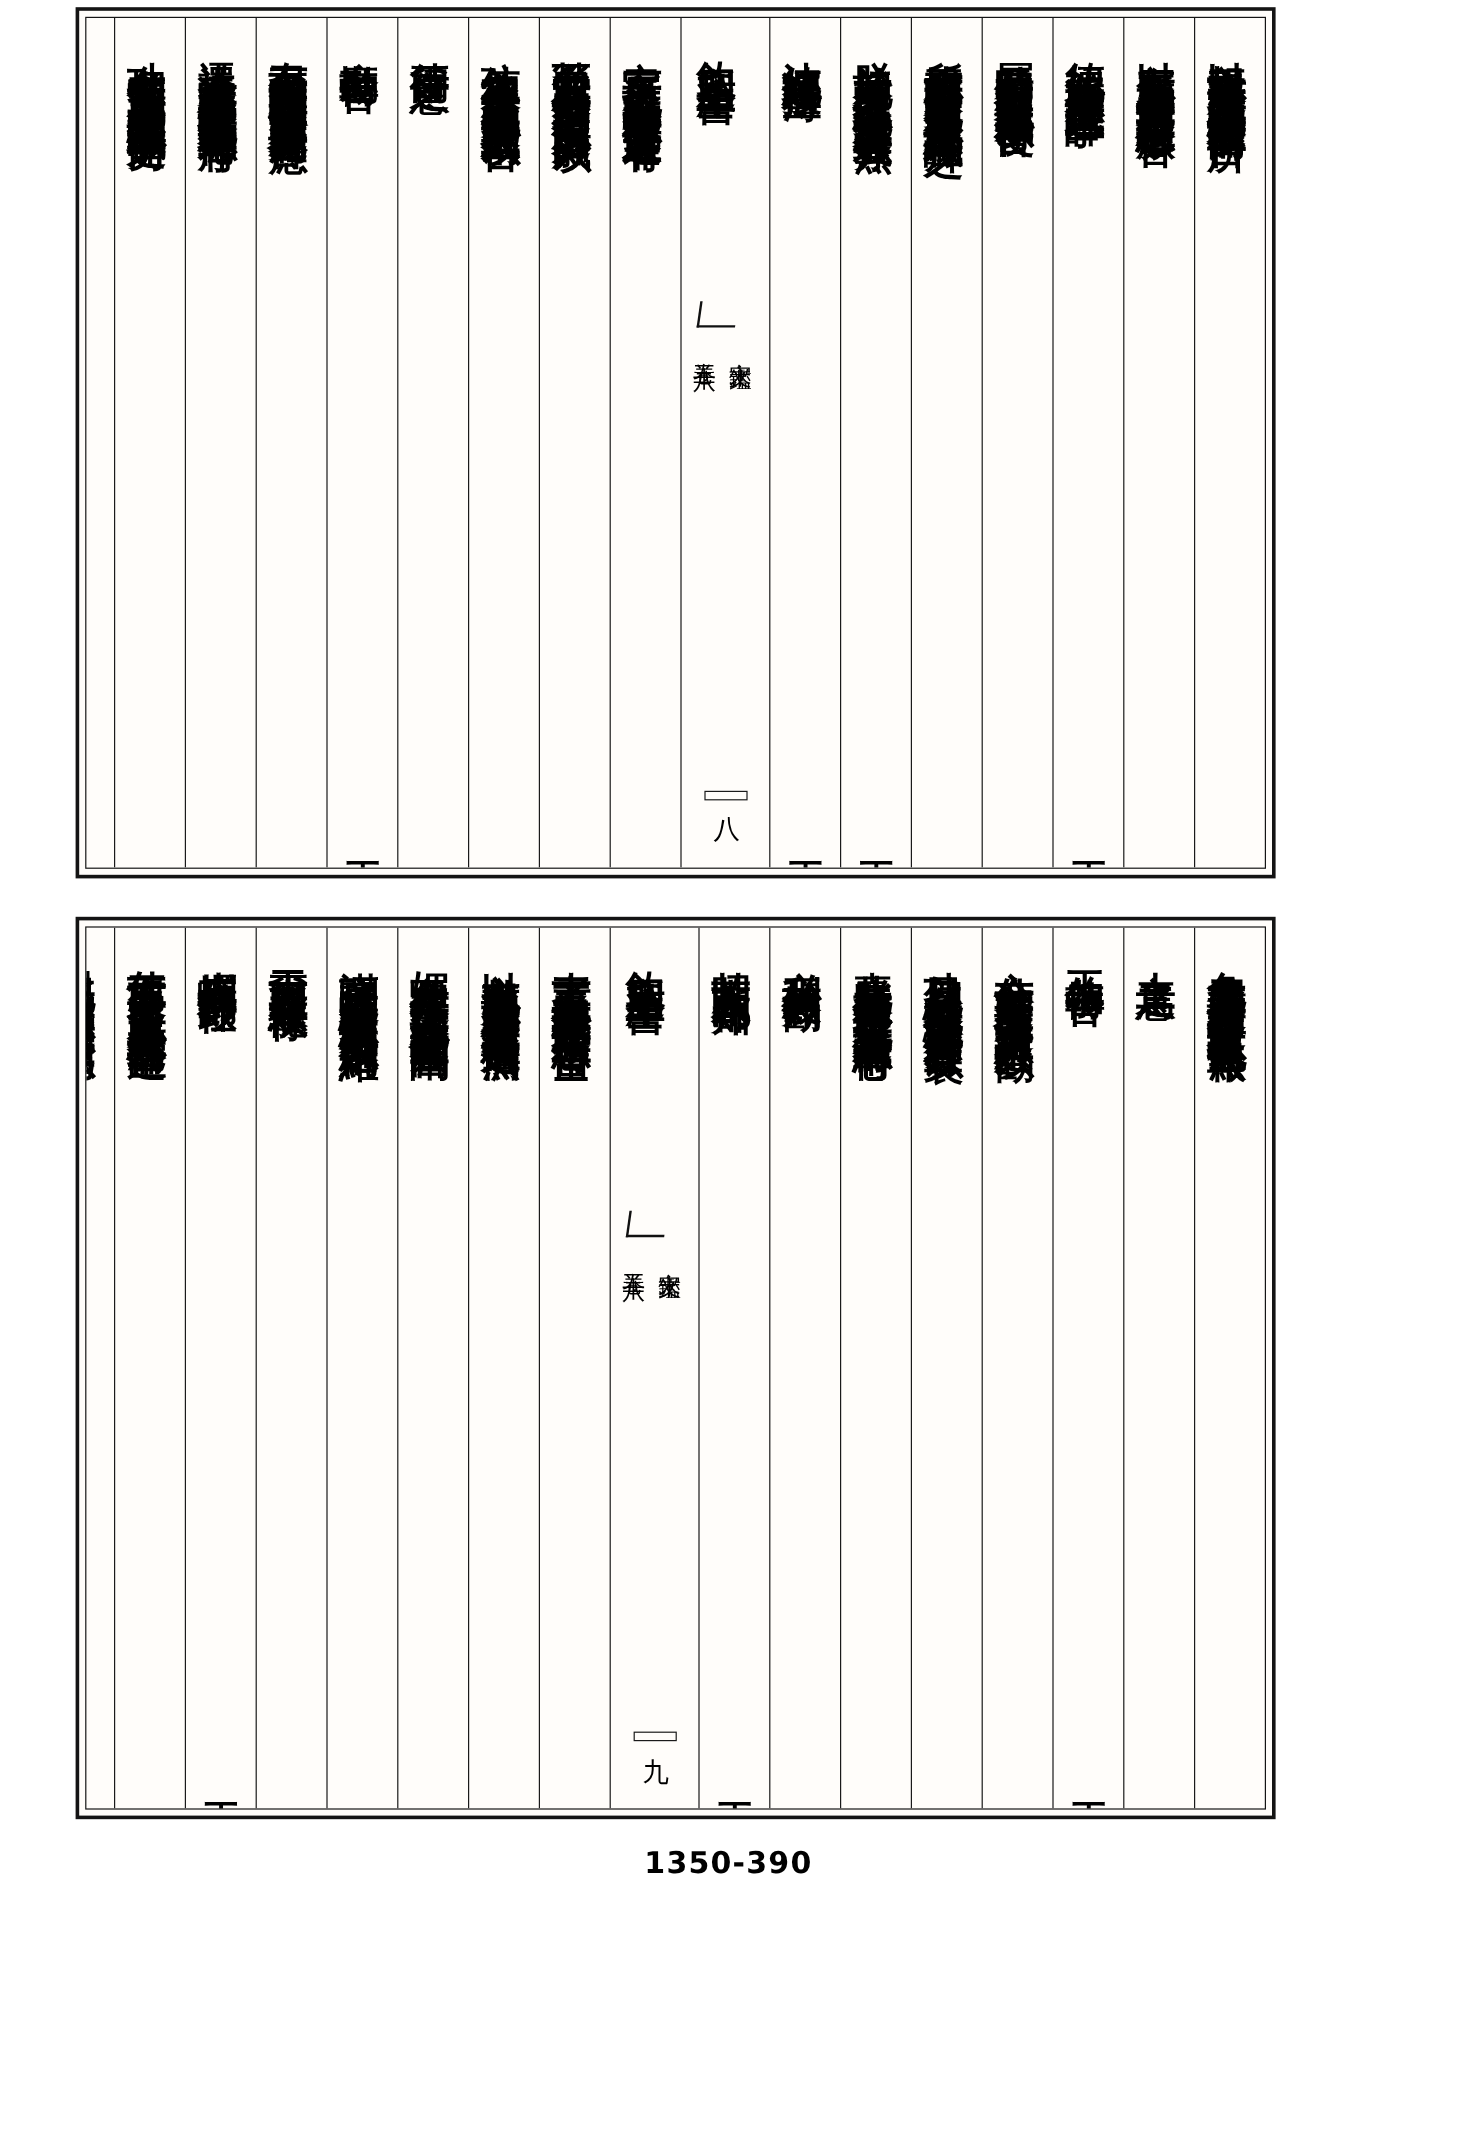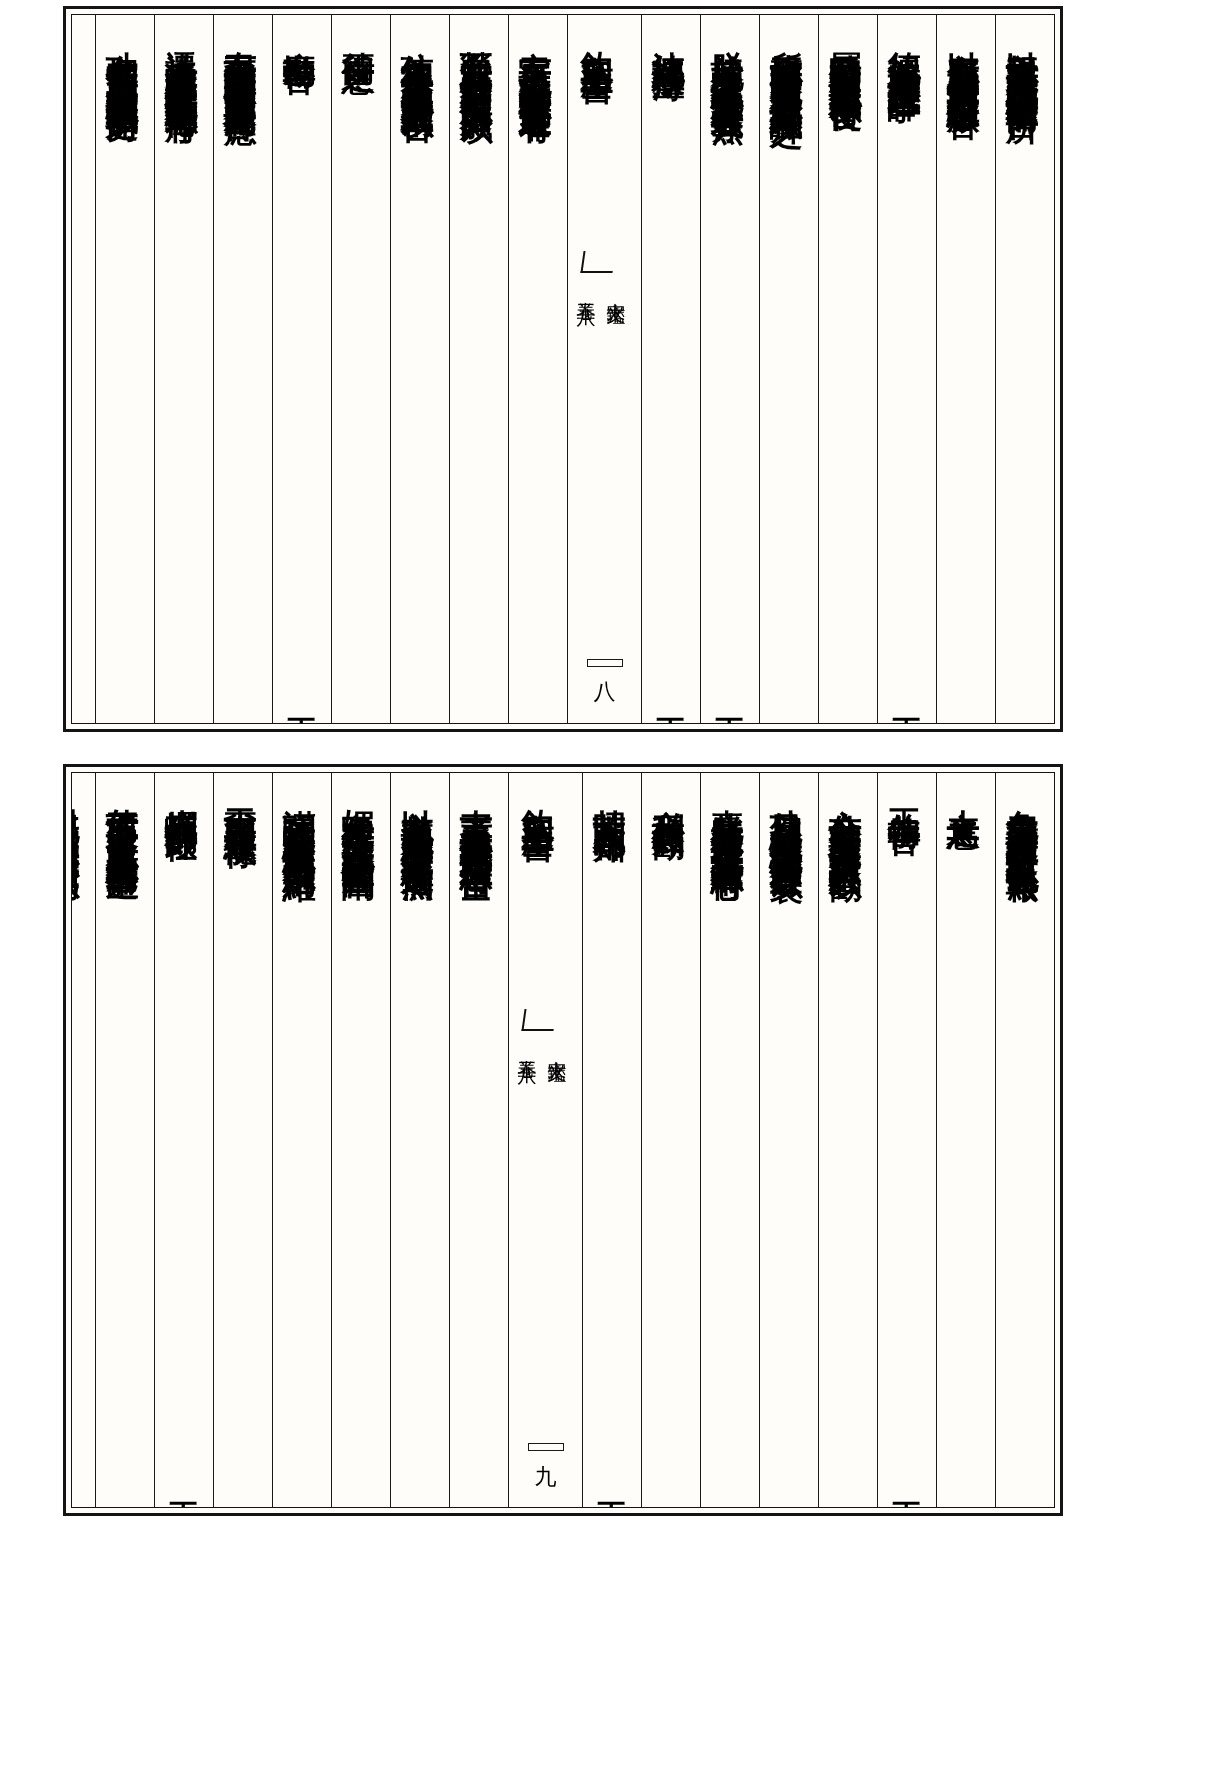--- a/index.html
+++ b/index.html
@@ -325,14 +325,15 @@
         </div>
 
         <div class="col">
           <div class="vtext">恩紀所厚宜增位序以示褒優以爾具官崔嶧比以明</div>
         </div>
 
       </div>
     </div>
   </div>
 
+  <div class="footer">1350-390</div>
 
 </div>
 
 </body></html>

